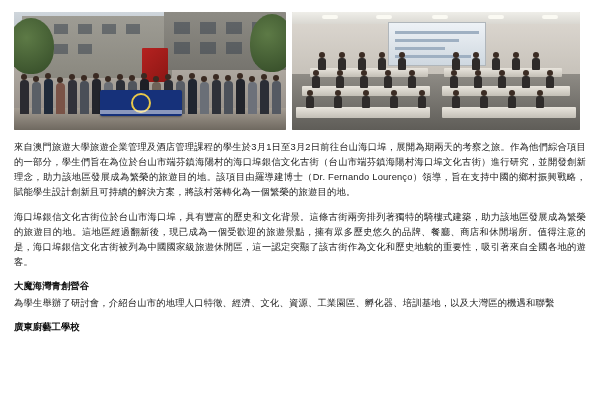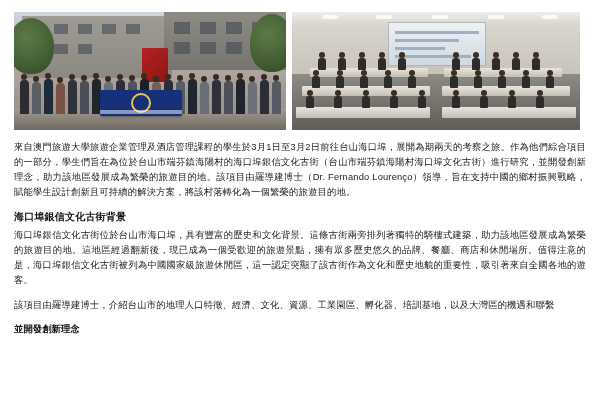--- a/index.html
+++ b/index.html
@@ -335,22 +335,22 @@
       <div class="rp-seat" style="left:244px;top:84px;"></div>
       <div class="rp-head" style="left:245px;top:78px;"></div>
     </div>
 
   </div>
 
   <div class="body-text">
 
     <p class="para">來自澳門旅遊大學旅遊企業管理及酒店管理課程的學生於3月1日至3月2日前往台山海口埠，展開為期兩天的考察之旅。作為他們綜合項目的一部分，學生們旨在為位於台山市端芬鎮海陽村的海口埠銀信文化古街（台山市端芬鎮海陽村海口埠文化古街）進行研究，並開發創新理念，助力該地區發展成為繁榮的旅遊目的地。該項目由羅導建博士（Dr. Fernando Lourenço）領導，旨在支持中國的鄉村振興戰略，賦能學生設計創新且可持續的解決方案，將該村落轉化為一個繁榮的旅遊目的地。</p>
 
-    <h2 class="sub">海口埠銀信文化古街背景</h2>
     <p class="para">海口埠銀信文化古街位於台山市海口埠，具有豐富的歷史和文化背景。這條古街兩旁排列著獨特的騎樓式建築，助力該地區發展成為繁榮的旅遊目的地。這地區經過翻新後，現已成為一個受歡迎的旅遊景點，擁有眾多歷史悠久的品牌、餐廳、商店和休閒場所。值得注意的是，海口埠銀信文化古街被列為中國國家級旅遊休閒區，這一認定突顯了該古街作為文化和歷史地貌的重要性，吸引著來自全國各地的遊客。</p>
 
 
-    <p class="para">該項目由羅導建博士，介紹台山市的地理人口特徵、經濟、文化、資源、工業園區、孵化器、培訓基地，以及大灣區的機遇和聯繫</p>
-
-    <h3 class="sub2">並開發創新理念</h3>
+    <h3 class="sub2">大魔海灣青創營谷</h3>
+    <p class="para">為學生舉辦了研討會，介紹台山市的地理人口特徵、經濟、文化、資源、工業園區、孵化器、培訓基地，以及大灣區的機遇和聯繫</p>
+
+    <h3 class="sub2">廣東廚藝工學校</h3>
 
   </div>
 </div>
 
 </body></html>

